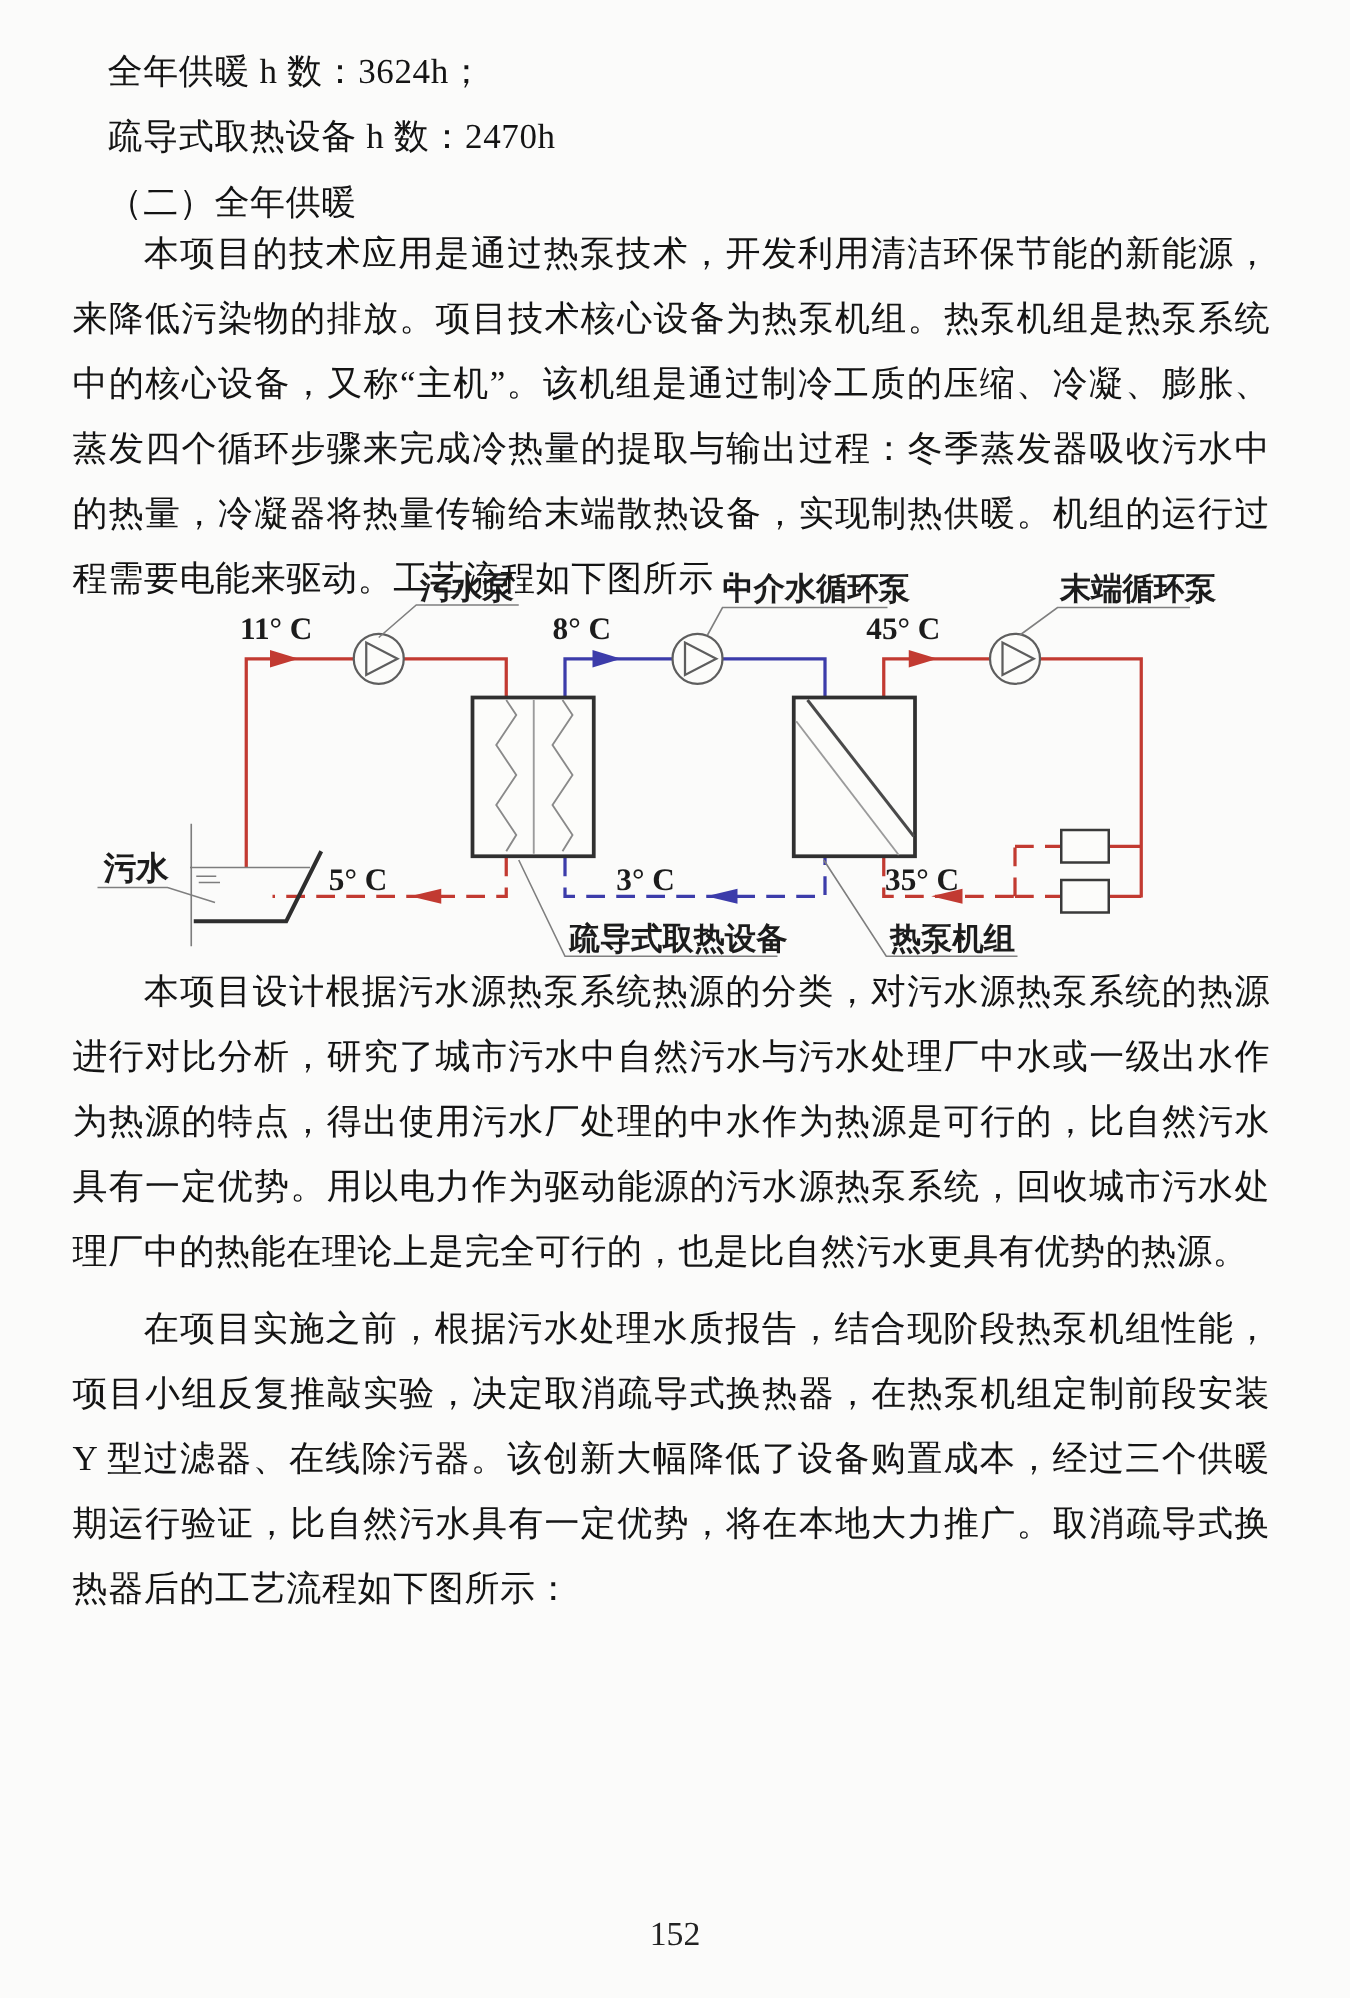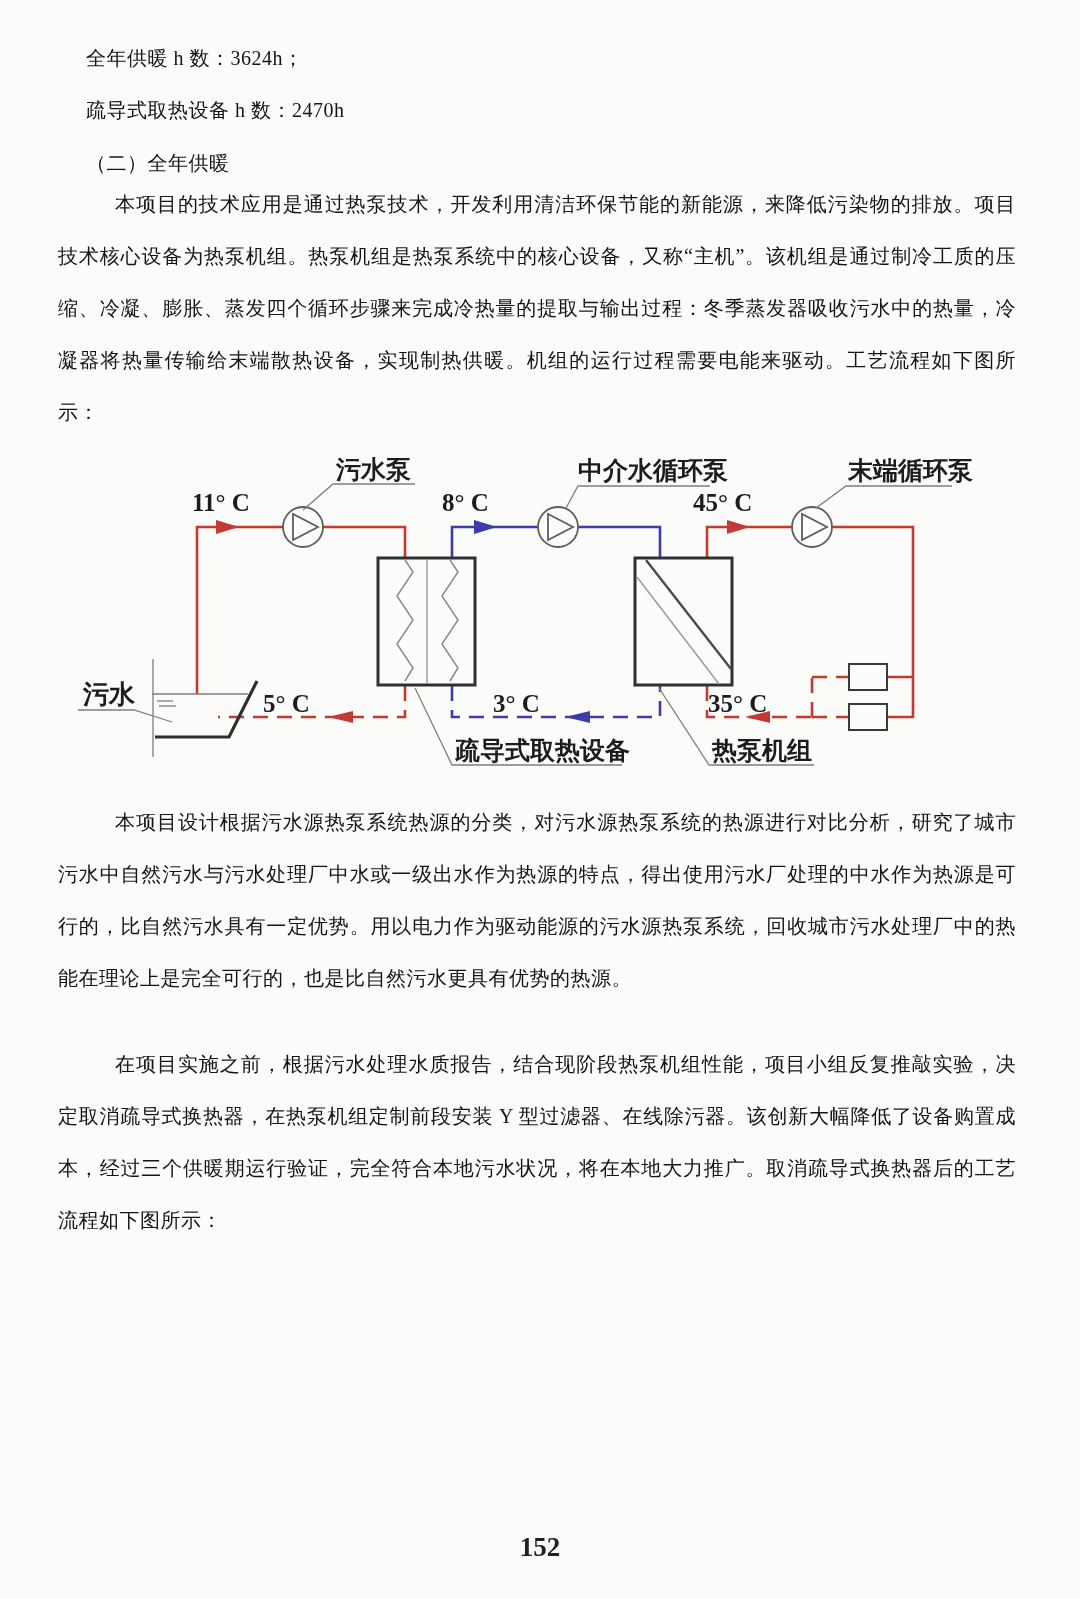--- a/index.html
+++ b/index.html
@@ -5,32 +5,32 @@
   html,body{margin:0;padding:0;}
   body{
     width:1080px;height:1598px;position:relative;
     background:#fbfbfa;
     font-family:"Liberation Serif","DejaVu Serif",serif;
     color:#141414;
     overflow:hidden;
   }
   .tblock{
     position:absolute;left:58px;width:958px;
-    font-size:20px;line-height:52px;
+    font-size:28px;line-height:52px;
     letter-spacing:0.5px;
   }
   .indent1{padding-left:28px;}
   .para{
     text-align:justify;
     text-align-last:left;
     text-indent:57px;
   }
   .pagenum{
     position:absolute;left:0;top:1532px;width:1080px;
-    text-align:center;font-size:27px;color:#222;font-weight:bold;
+    text-align:center;font-size:27px;color:#222;
   }
   svg{position:absolute;left:0;top:440px;}
   svg text{
     font-family:"Liberation Serif","DejaVu Serif",serif;
     fill:#1c1c1c;font-weight:bold;
   }
   .hot{stroke:#c23a31;stroke-width:2.6;fill:none;}
   .cold{stroke:#3c3caa;stroke-width:2.6;fill:none;}
   .dashedline{stroke-dasharray:15 9;}
   .boxline{stroke:#303030;stroke-width:3;fill:#fcfcfa;}
@@ -38,22 +38,22 @@
   .leader{stroke:#7f7f7f;stroke-width:1.3;fill:none;}
   .pumpbody{fill:#fcfcfa;stroke:#5e5e5e;stroke-width:1.8;}
 </style>
 </head>
 <body>
 
 <div class="tblock indent1" style="top:32px">全年供暖 h 数：3624h；</div>
 <div class="tblock indent1" style="top:84px">疏导式取热设备 h 数：2470h</div>
 <div class="tblock indent1" style="top:137px">（二）全年供暖</div>
 <div class="tblock para" style="top:178px">本项目的技术应用是通过热泵技术，开发利用清洁环保节能的新能源，来降低污染物的排放。项目技术核心设备为热泵机组。热泵机组是热泵系统中的核心设备，又称“主机”。该机组是通过制冷工质的压缩、冷凝、膨胀、蒸发四个循环步骤来完成冷热量的提取与输出过程：冬季蒸发器吸收污水中的热量，冷凝器将热量传输给末端散热设备，实现制热供暖。机组的运行过程需要电能来驱动。工艺流程如下图所示：</div>
-<div class="tblock para" style="top:796px">本项目设计根据污水源热泵系统热源的分类，对污水源热泵系统的热源进行对比分析，研究了城市污水中自然污水与污水处理厂中水或一级出水作为热源的特点，得出使用污水厂处理的中水作为热源是可行的，比自然污水具有一定优势。用以电力作为驱动能源的污水源热泵系统，回收城市污水处理厂中的热能在理论上是完全可行的，也是比自然污水更具有优势的热源。</div>
-<div class="tblock para" style="top:1038px">在项目实施之前，根据污水处理水质报告，结合现阶段热泵机组性能，项目小组反复推敲实验，决定取消疏导式换热器，在热泵机组定制前段安装 Y 型过滤器、在线除污器。该创新大幅降低了设备购置成本，经过三个供暖期运行验证，完全符合本地污水状况，将在本地大力推广。取消疏导式换热器后的工艺流程如下图所示：</div>
+<div class="tblock para" style="top:768px">本项目设计根据污水源热泵系统热源的分类，对污水源热泵系统的热源进行对比分析，研究了城市污水中自然污水与污水处理厂中水或一级出水作为热源的特点，得出使用污水厂处理的中水作为热源是可行的，比自然污水具有一定优势。用以电力作为驱动能源的污水源热泵系统，回收城市污水处理厂中的热能在理论上是完全可行的，也是比自然污水更具有优势的热源。</div>
+<div class="tblock para" style="top:1038px">在项目实施之前，根据污水处理水质报告，结合现阶段热泵机组性能，项目小组反复推敲实验，决定取消疏导式换热器，在热泵机组定制前段安装 Y 型过滤器、在线除污器。该创新大幅降低了设备购置成本，经过三个供暖期运行验证，比自然污水具有一定优势，将在本地大力推广。取消疏导式换热器后的工艺流程如下图所示：</div>
 <div class="pagenum">152</div>
 
 <svg width="1080" height="345" viewBox="0 440 1080 345">
 
   <g>
     <path class="hot" d="M197 694 V527 H405 V559"></path>
     <path class="hot dashedline" d="M405 686 V717 H218"></path>
     <polygon points="216,520 216,534 239,527" fill="#c23a31"></polygon>
     <polygon points="353,711 353,723 328,717" fill="#c23a31"></polygon>
   </g>

